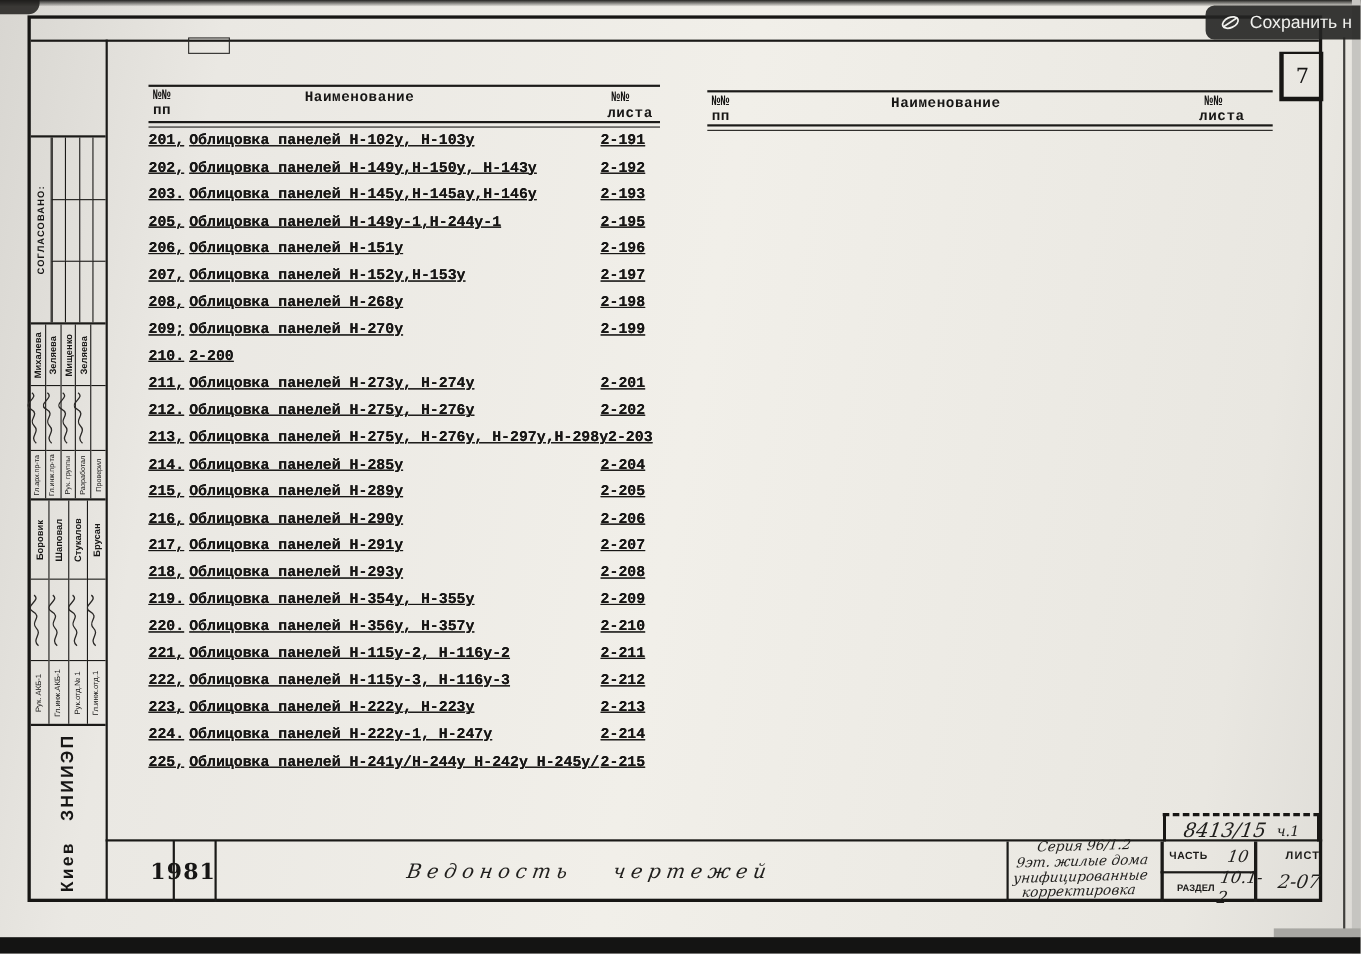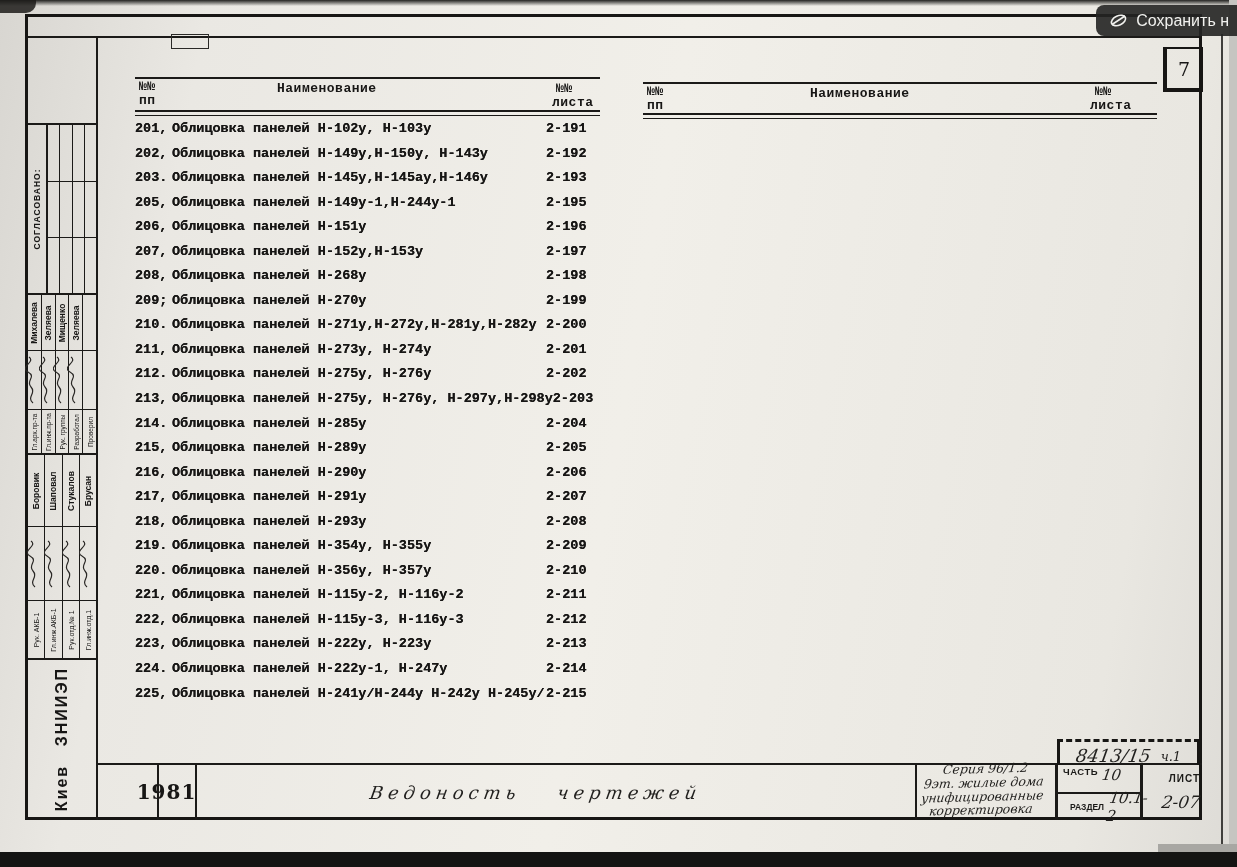--- a/index.html
+++ b/index.html
@@ -39,21 +39,21 @@
     display:flex; align-items:center; justify-content:center;
     font-family:"DejaVu Serif", serif; font-size:19px; }
   .mini-box { left:171px; top:34px; width:38px; height:15px; border:1.5px solid #2a2927; }
 
   
   .rule { height:1.5px; background:#1b1a18; }
   .rule2 { height:2px; background:#1b1a18; }
   .th { font-size:13px; font-weight:bold; letter-spacing:.5px; }
   .rows { left:135px; top:121px; width:467px; }
   .row { display:flex; height:24.55px; align-items:baseline;
-         font-size:13.5px; font-weight:bold; text-shadow:0 0 .4px #1b1a18; }
+         font-size:13.5px; font-weight:bold; text-shadow:0 0 .4px #1b1a18;text-decoration:underline; }
   .c-num { width:37px; flex:none; }
   .c-name { flex:1; white-space:nowrap; overflow:visible; }
   .c-sheet { width:56px; flex:none; text-align:left; }
 
   
   .sec { left:28px; width:68px; border-bottom:2px solid #1b1a18; }
   .vtext { position:absolute; left:50%; top:50%;
     transform:translate(-50%,-50%) rotate(-90deg); white-space:nowrap; }
   .sg { display:flex; }
   .sg-label { width:19px; border-right:1.5px solid #1b1a18; position:relative;
@@ -93,21 +93,21 @@
     font-size:12.5px; line-height:13.8px; transform:rotate(-1.5deg) skewX(-8deg);
     white-space:nowrap; }
   .code-box { left:1057px; top:739px; width:143px; height:26px;
     border-left:3px solid #171614; border-right:3px solid #171614;
     border-top:3px dashed #171614; display:flex; align-items:flex-end;
     justify-content:center; gap:10px; }
   .code-box .code { font-size:18px; transform:skewX(-9deg); line-height:1; }
   .code-box .mark { font-size:13px; line-height:1.2; }
   .lbl { font-family:"Liberation Sans", sans-serif; font-weight:bold; color:#1b1a18; }
   .cell-part { left:1059px; top:766px; width:80px; height:25px; display:flex;
-    align-items:flex-start; gap:4px; padding-left:4px; }
+    align-items:center; gap:18px; padding-left:4px; }
   .cell-sect { left:1059px; top:794px; width:80px; height:25px; display:flex;
     align-items:center; gap:4px; padding-left:11px; }
   .cell-part .lbl { font-size:9.5px; letter-spacing:.5px; }
   .cell-sect .lbl { font-size:8.5px; }
   .cell-part .hand, .cell-sect .hand { font-size:15px; transform:skewX(-9deg); }
   .cell-sheet { left:1143px; top:766px; width:57px; height:53px; display:flex;
     flex-direction:column; align-items:flex-end; justify-content:space-evenly; }
   .cell-sheet .lbl { font-size:10px; letter-spacing:1px; }
   .cell-sheet .hand { font-size:17px; transform:skewX(-9deg); }
 </style>
@@ -334,21 +334,20 @@
         <span class="c-name">Облицовка панелей Н-268у</span>
         <span class="c-sheet">2-198</span>
       </div>
       <div class="row">
         <span class="c-num">209;</span>
         <span class="c-name">Облицовка панелей Н-270у</span>
         <span class="c-sheet">2-199</span>
       </div>
       <div class="row">
         <span class="c-num">210.</span>
-        <span class="c-name">Облицовка панелей Н-271у,Н-272у,Н-281у,Н-282у</span>
         <span class="c-sheet">2-200</span>
       </div>
       <div class="row">
         <span class="c-num">211,</span>
         <span class="c-name">Облицовка панелей Н-273у, Н-274у</span>
         <span class="c-sheet">2-201</span>
       </div>
       <div class="row">
         <span class="c-num">212.</span>
         <span class="c-name">Облицовка панелей Н-275у, Н-276у</span>

